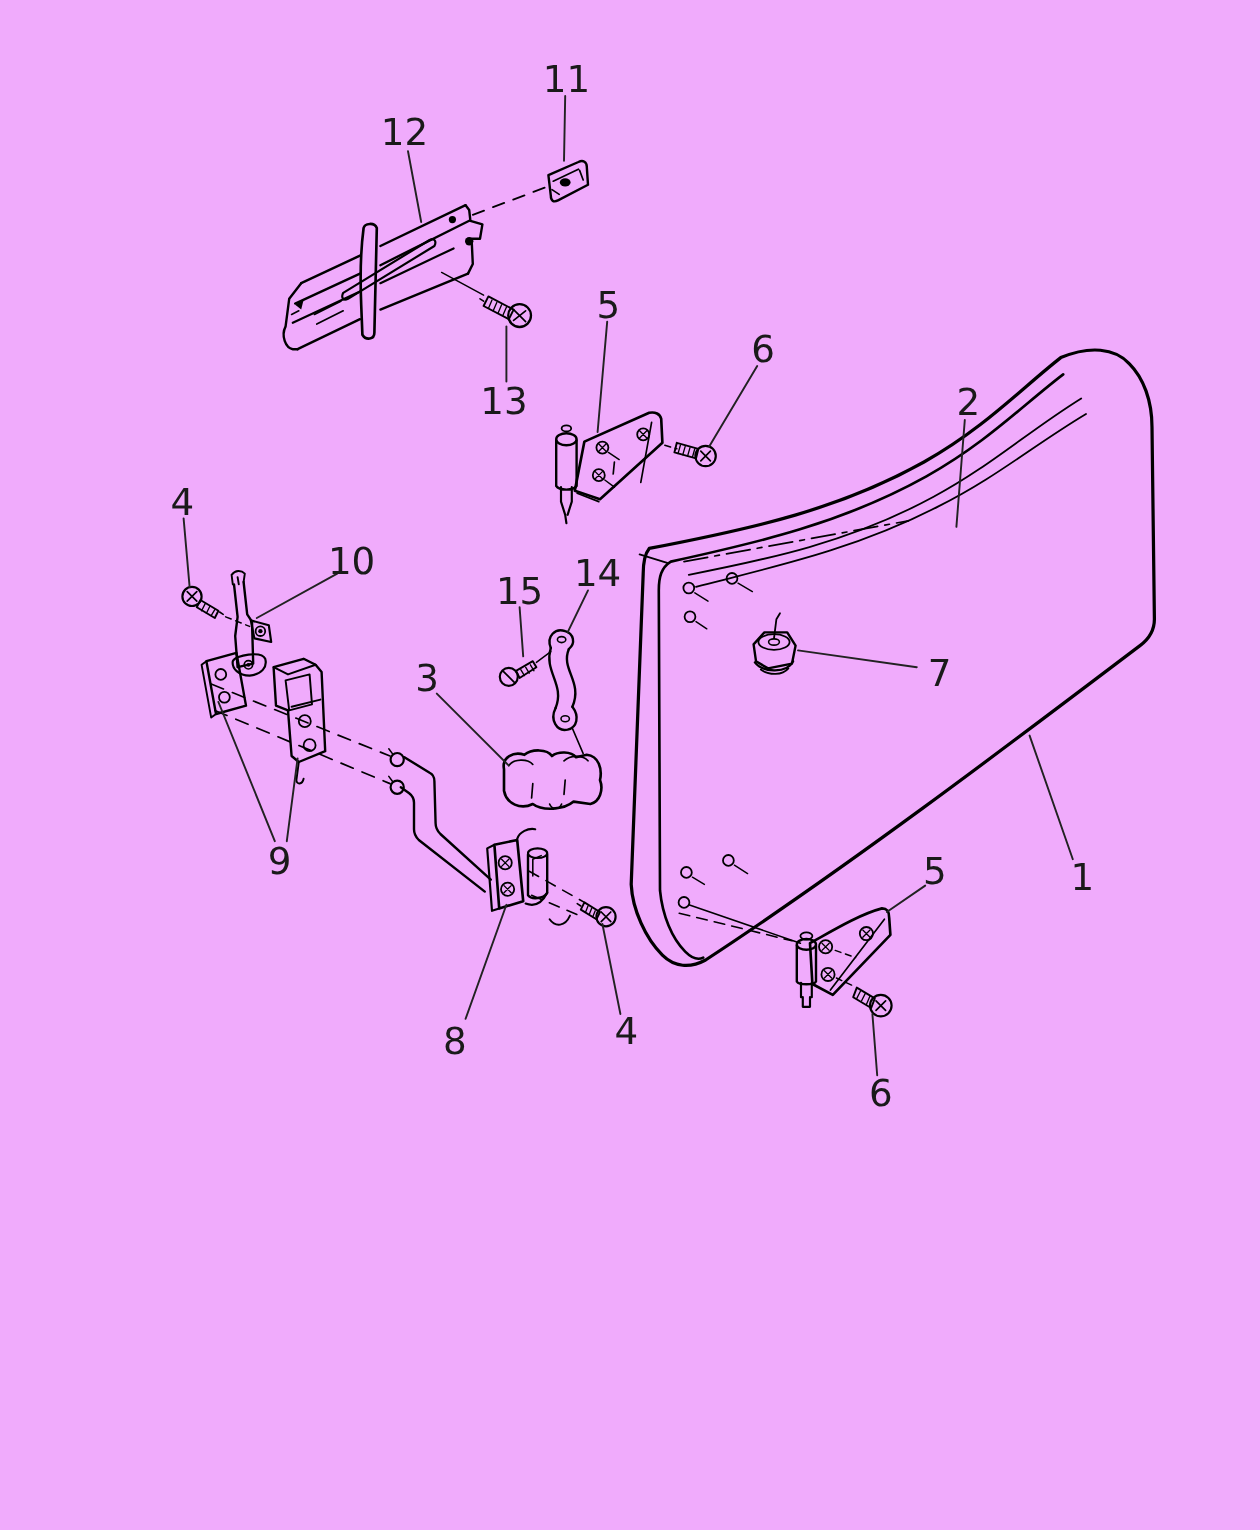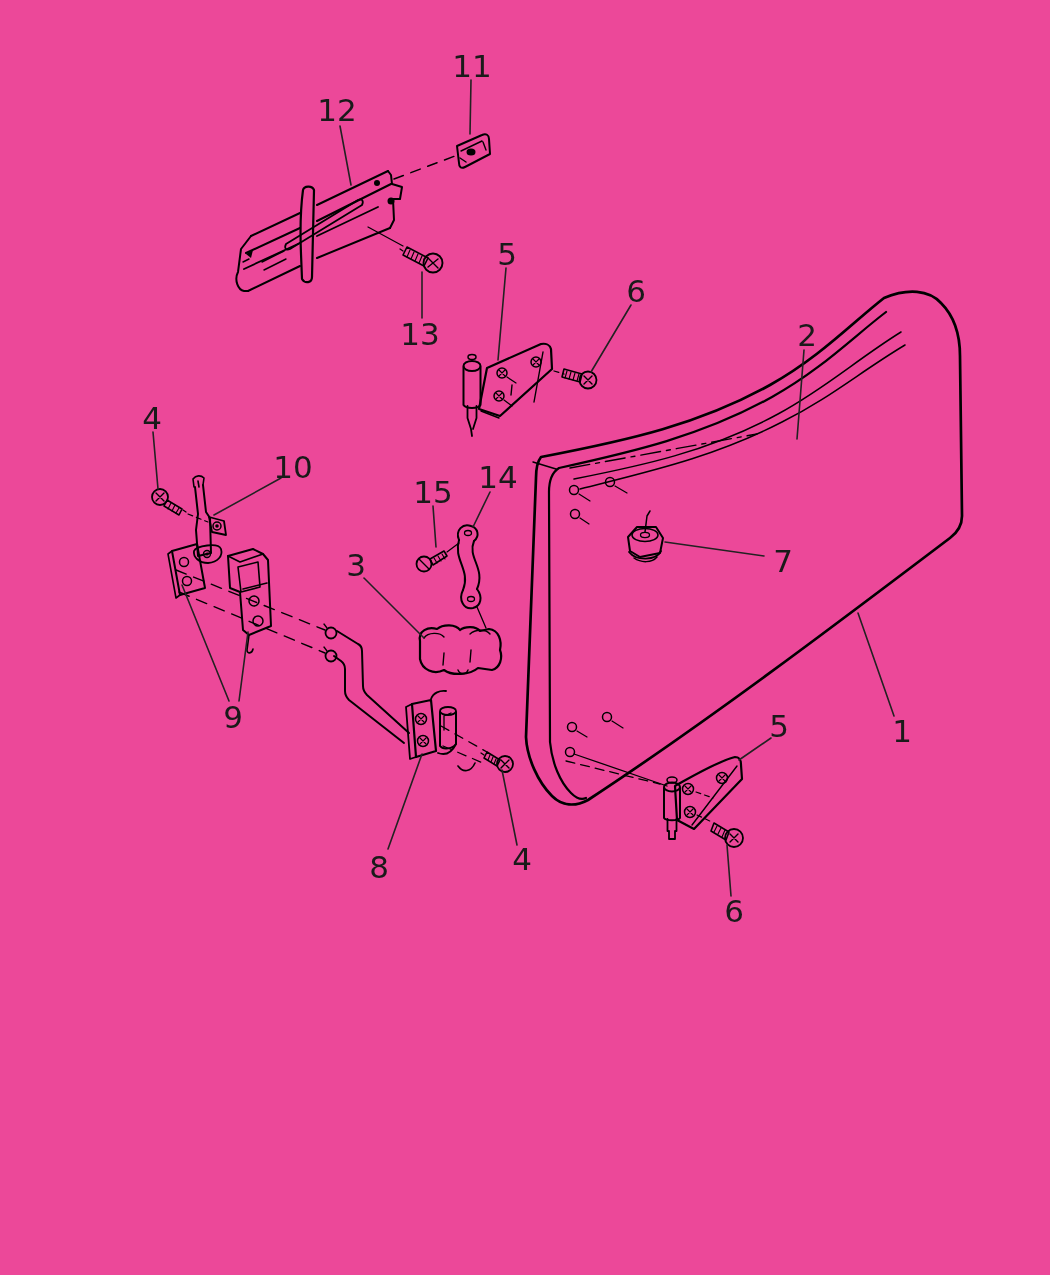--- a/index.html
+++ b/index.html
@@ -1,16 +1,16 @@
 <!DOCTYPE html>
 <html><head>
 <meta charset="utf-8">
 <style>
   html,body{margin:0;padding:0;background:#ffffff;}
-  .stage{width:1050px;height:1275px;position:relative;margin:0 auto;background:#ec4899;}
+  .stage{width:1050px;height:1275px;position:relative;margin:0 auto;background:#f0abfc;}
   svg{display:block;}
   text.callout{
     font-family:"DejaVu Sans","Liberation Sans",sans-serif;
     font-size:31px;
     fill:#1a1a1a;
     text-anchor:middle;
   }
 </style>
 </head>
 <body>

